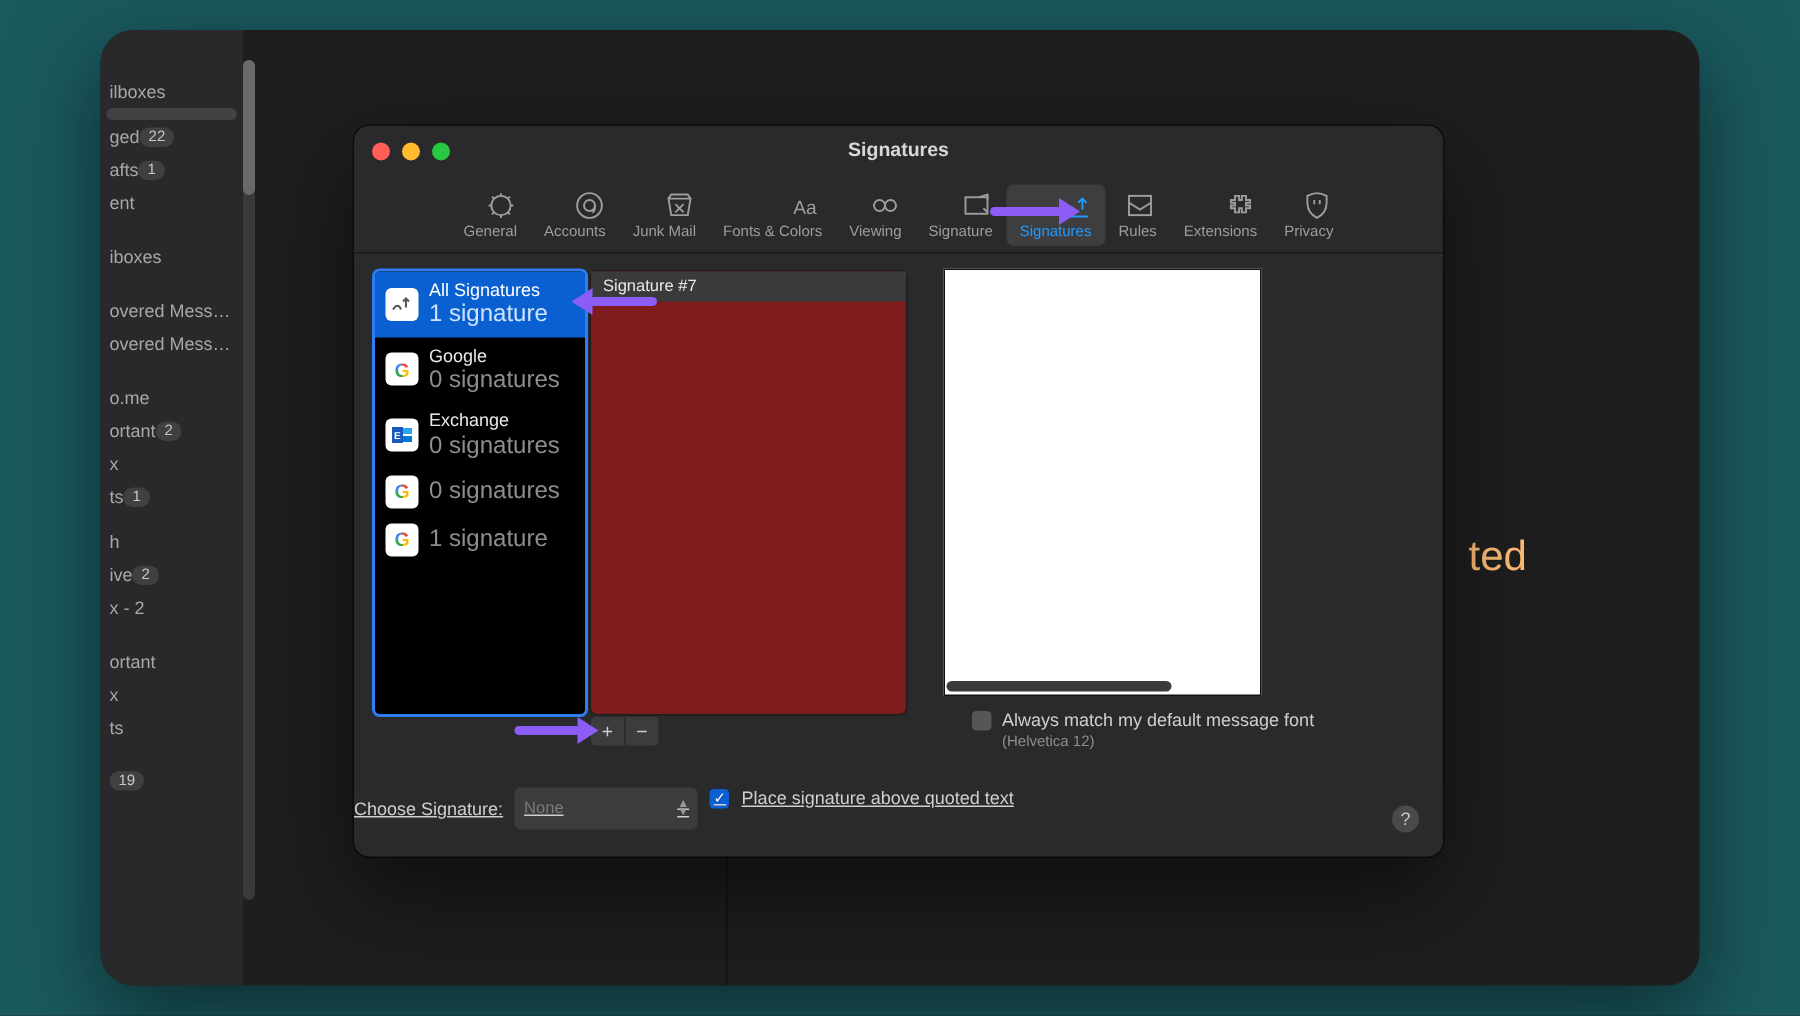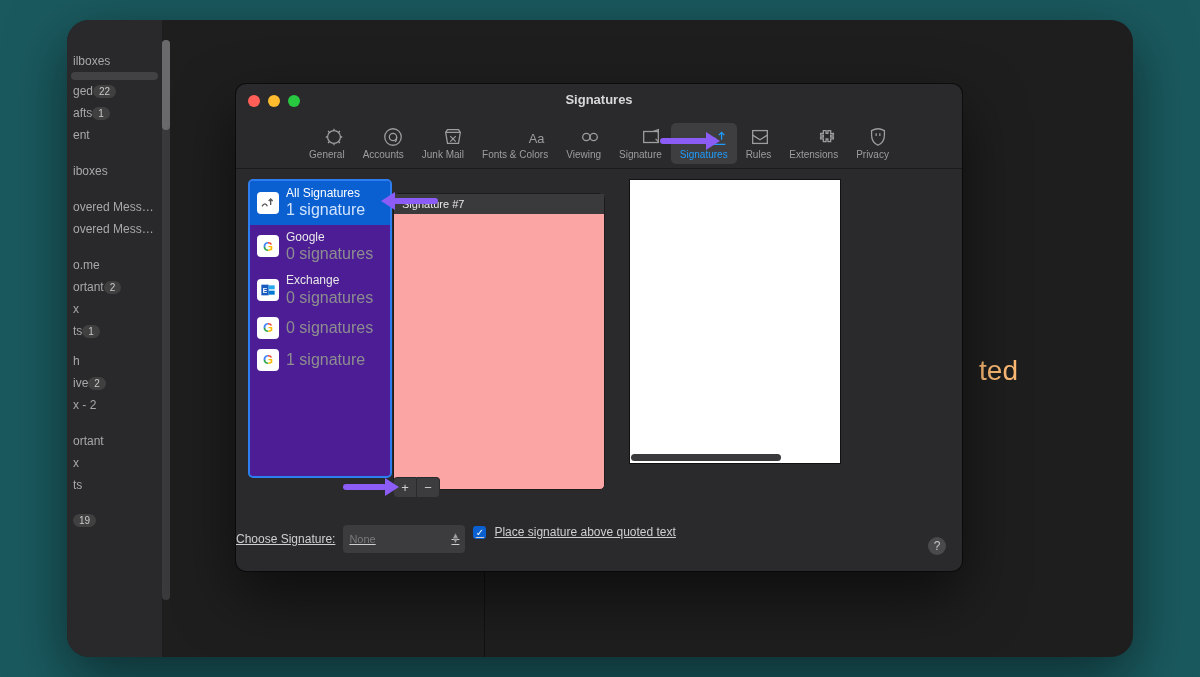--- a/index.html
+++ b/index.html
@@ -21,30 +21,30 @@
   .dot.r{background:#ff5f57;} .dot.y{background:#febc2e;} .dot.g{background:#28c840;}
   .win-title{position:absolute;top:8px;left:0;width:100%;text-align:center;color:#d8d8d8;font-size:13px;font-weight:600;}
   .toolbar{position:absolute;top:30px;left:0;width:100%;height:50px;display:flex;justify-content:center;align-items:flex-end;gap:0;border-bottom:1px solid #1a1a1b;padding-bottom:4px;}
   .tb-item{display:flex;flex-direction:column;align-items:flex-end;color:#9d9d9f;font-size:10px;padding:4px 9px 4px;border-radius:5px;cursor:default;}
   .tb-item.active{background:#3e3e40;color:#1e9cff;}
   .tb-icon{width:22px;height:20px;display:flex;align-items:center;justify-content:center;margin-bottom:2px;}
   .tb-icon svg{stroke:#9d9d9f;fill:none;stroke-width:1.4;}
   .tb-item.active .tb-icon svg{stroke:#1e9cff;}
   
   .body{position:absolute;top:85px;left:0;right:0;bottom:0;}
-  .accounts{position:absolute;left:12px;top:10px;width:140px;height:295px;background:#4c1d95;border:2.5px solid #2d7ef0;border-radius:5px;overflow:hidden;}
+  .accounts{position:absolute;left:12px;top:10px;width:140px;height:295px;background:#000000;border:2.5px solid #2d7ef0;border-radius:5px;overflow:hidden;}
   .acct-row{display:flex;align-items:center;padding:5px 7px;gap:7px;}
   .acct-row.sel{background:#0a60d0;color:#fff;}
   .acct-icon{width:22px;height:22px;border-radius:4px;background:#fff;display:flex;align-items:center;justify-content:center;font-size:13px;font-weight:700;flex-shrink:0;}
   .acct-txt{display:flex;flex-direction:column;line-height:1.2;}
   .acct-name{font-size:12px;color:#e8e8e8;}
   .acct-row.sel .acct-name{color:#fff;}
   .acct-sub{font-size:16px;color:#8e8e90;}
   .acct-row.sel .acct-sub{color:#cfe3ff;}
-  .sigs{position:absolute;left:157px;top:24px;width:210px;height:295px;background:#fca5a5;border-radius:5px;border:1px solid #1c1c1d;}
+  .sigs{position:absolute;left:157px;top:11px;width:210px;height:295px;background:#7f1d1d;border-radius:5px;border:1px solid #1c1c1d;}
   .sig-row{padding:4px 8px;font-size:11px;color:#e8e8e8;background:#3a3a3c;}
   .addminus{position:absolute;left:157px;top:308px;display:flex;}
   .am-btn{width:22px;height:19px;background:#3c3c3e;color:#cfcfd1;display:flex;align-items:center;justify-content:center;font-size:13px;border:1px solid #2a2a2c;}
   .am-btn:first-child{border-radius:4px 0 0 4px;} .am-btn:last-child{border-radius:0 4px 4px 0;border-left:none;}
   .preview{position:absolute;left:393px;top:10px;width:210px;height:283px;background:#fff;border:1px solid #111;}
   .preview-scroll{position:absolute;left:395px;top:285px;width:150px;height:7px;background:#3a3a3c;border-radius:4px;}
   .matchfont{position:absolute;left:412px;top:304px;display:flex;align-items:flex-start;gap:7px;color:#cfcfd1;font-size:12px;}
   .matchfont .sub{font-size:10px;color:#8e8e90;margin-top:2px;}
   .chk{width:13px;height:13px;border-radius:3px;background:#565658;flex-shrink:0;margin-top:1px;}
   .chk.on{background:#0a60d0;display:flex;align-items:center;justify-content:center;}
@@ -306,20 +306,27 @@
       </div>
 
       <div class="addminus">
         <div class="am-btn">+</div>
         <div class="am-btn">−</div>
       </div>
 
       <div class="preview"></div>
       <div class="preview-scroll"></div>
 
+      <div class="matchfont">
+        <div class="chk"></div>
+        <div>
+          <div>Always match my default message font</div>
+          <div class="sub">(Helvetica 12)</div>
+        </div>
+      </div>
 
       <div class="footer">
         <div class="footer-row">
           <span>Choose Signature:</span>
           <div class="select">
             <span>None</span>
             <span class="arr">▲<br>▼</span>
           </div>
         </div>
         <div class="footer-row">

